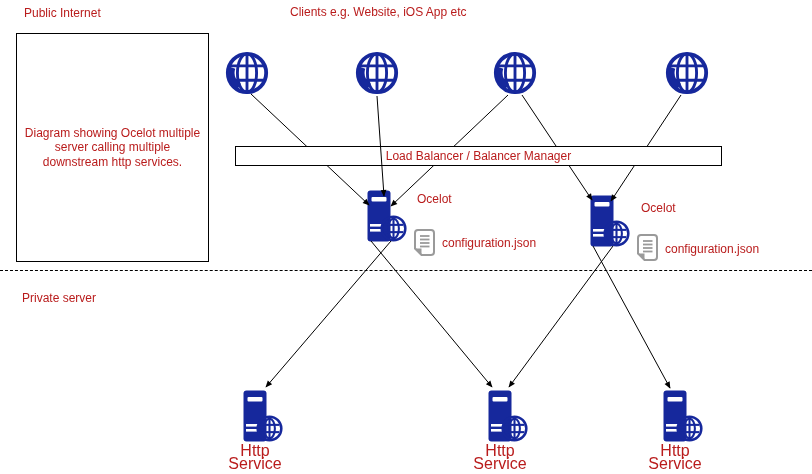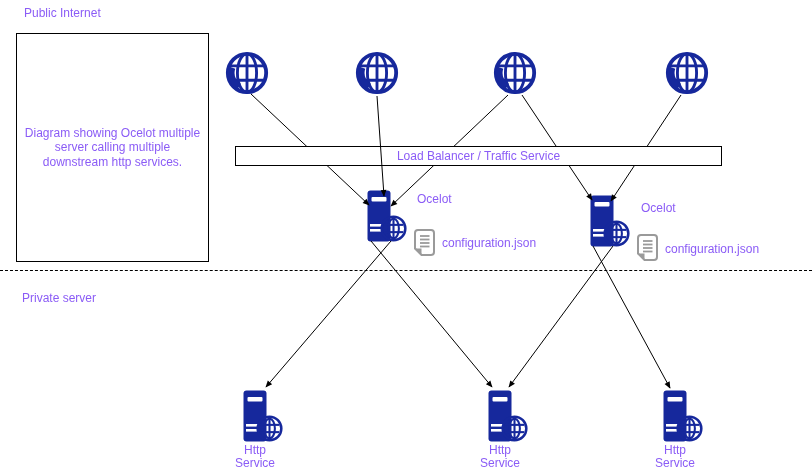--- a/index.html
+++ b/index.html
@@ -1,19 +1,19 @@
 <!DOCTYPE html>
 <html style="--icon-navy: #16289C; --line: #000000; --doc-gray: #9A9A9A; --background: #FFFFFF;"><head>
 <meta charset="utf-8">
 <style>
   html,body{margin:0;padding:0;background:#fff;}
   #canvas{
     position:relative;width:812px;height:474px;overflow:hidden;
     background:var(--background,#fff);
-    font-family:"Liberation Sans",sans-serif;color:#8b5cf6;
+    font-family:"Liberation Sans",sans-serif;color:#b91c1c;
   }
   .abs{position:absolute;}
   .lbl{font-size:12px;line-height:14px;white-space:nowrap;z-index:2;}
   
   #desc-box{
     left:16px;top:33px;width:191px;height:227px;border:1px solid #000;background:#fff;
     display:flex;align-items:center;justify-content:center;z-index:2;
   }
   #desc-box .inner{font-size:12px;line-height:14.5px;text-align:center;padding:0 5px;}
   #divider{left:0;top:270px;width:812px;height:0;border-top:1.6px dashed #000;z-index:1;}
@@ -31,28 +31,29 @@
   .svg-layer{left:0;top:0;width:812px;height:474px;pointer-events:none;}
   #lines-under{z-index:3;}
   #lines-over{z-index:5;}
   
   .nv-stroke{stroke:var(--icon-navy,#16289C);fill:none;}
   .nv-fill{fill:var(--icon-navy,#16289C);}
   .line-stroke{stroke:var(--line,#000);stroke-width:1;fill:none;}
   .line-fill{fill:var(--line,#000);}
   .doc-stroke{stroke:var(--doc-gray,#9A9A9A);fill:none;}
   .doc-fill{fill:var(--doc-gray,#9A9A9A);}
-  .svc-label{width:64px;top:444px;font-size:12px;line-height:13px;text-align:center;z-index:2;}
+  .svc-label{width:64px;top:444px;font-size:16px;line-height:13px;text-align:center;z-index:2;}
 </style>
 </head>
 <body>
 
 <div id="canvas">
 
   <div class="abs lbl" style="left:24px;top:6px;">Public Internet</div>
+  <div class="abs lbl" style="left:290px;top:5px;">Clients e.g. Website, iOS App etc</div>
   <div class="abs lbl" style="left:22px;top:291px;">Private server</div>
 
   <div id="desc-box" class="abs">
     <div class="inner">Diagram showing Ocelot multiple server calling multiple downstream http services.</div>
   </div>
 
   <div id="divider" class="abs"></div>
 
   <svg id="lines-under" class="abs svg-layer" viewBox="0 0 812 474">
     <defs>
@@ -64,21 +65,21 @@
     <line x1="508" y1="95" x2="391" y2="206" class="line-stroke" marker-end="url(#arrow)"></line>
     <line x1="522" y1="95" x2="592" y2="200" class="line-stroke" marker-end="url(#arrow)"></line>
     <line x1="681" y1="95" x2="611" y2="201" class="line-stroke" marker-end="url(#arrow)"></line>
     <line x1="391" y1="241" x2="266" y2="387" class="line-stroke" marker-end="url(#arrow)"></line>
     <line x1="371" y1="241" x2="492" y2="387" class="line-stroke" marker-end="url(#arrow)"></line>
     <line x1="613" y1="246" x2="509" y2="387" class="line-stroke" marker-end="url(#arrow)"></line>
     <line x1="593" y1="246" x2="670" y2="388" class="line-stroke" marker-end="url(#arrow)"></line>
   </svg>
 
   <div id="lb-bar" class="abs">
-    <span>Load Balancer / Traffic Service</span>
+    <span>Load Balancer / Balancer Manager</span>
   </div>
 
   <svg id="lines-over" class="abs svg-layer" viewBox="0 0 812 474">
     <defs>
       <marker id="arrow2" viewBox="0 0 10 10" refX="8.6" refY="5" markerWidth="8" markerHeight="8" orient="auto">
         <path d="M1,1.4 L9.5,5 L1,8.6 Z" class="line-fill"></path>
       </marker>
     </defs>
     <line x1="377" y1="96" x2="384" y2="196" class="line-stroke" marker-end="url(#arrow2)"></line>
   </svg>

